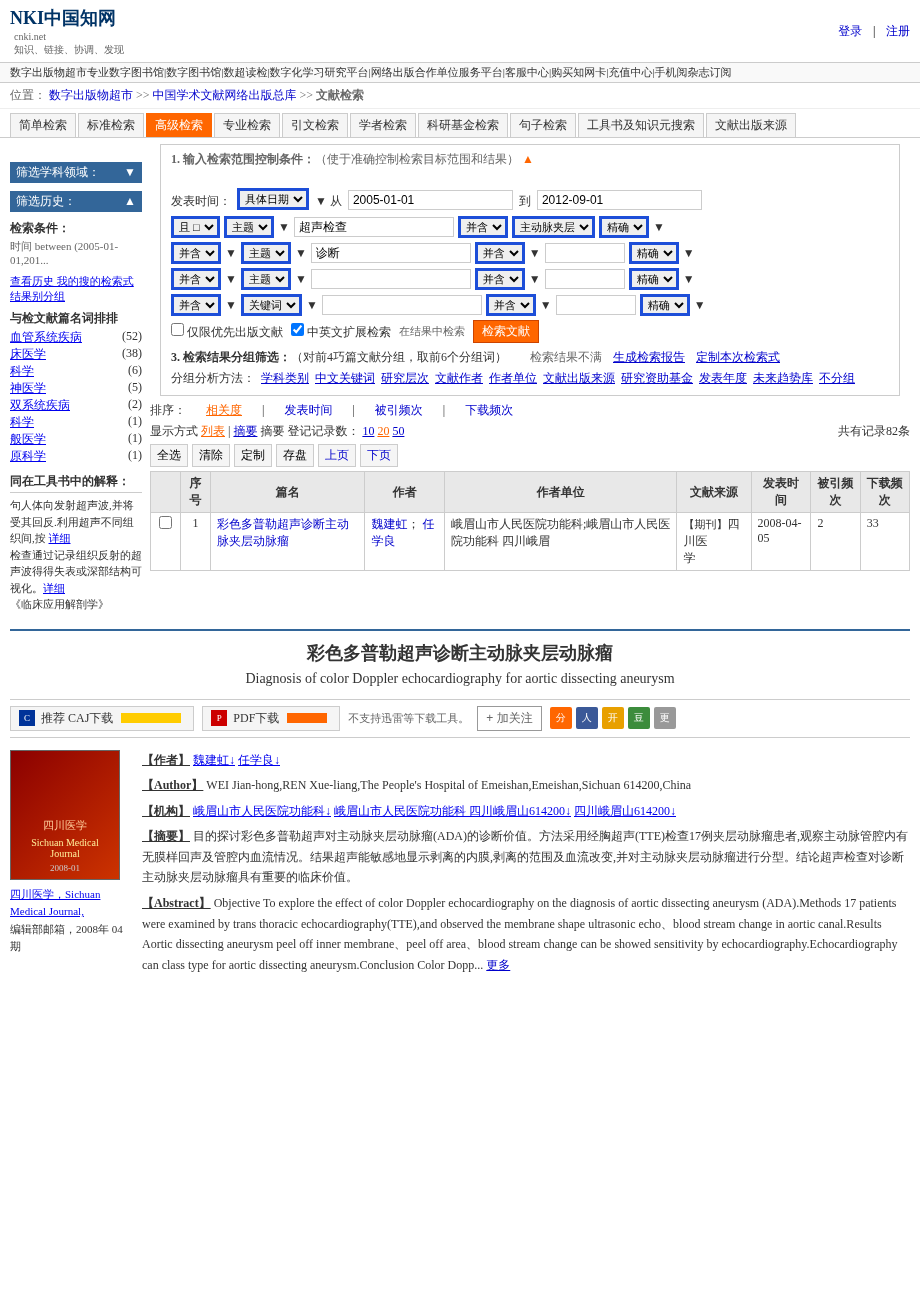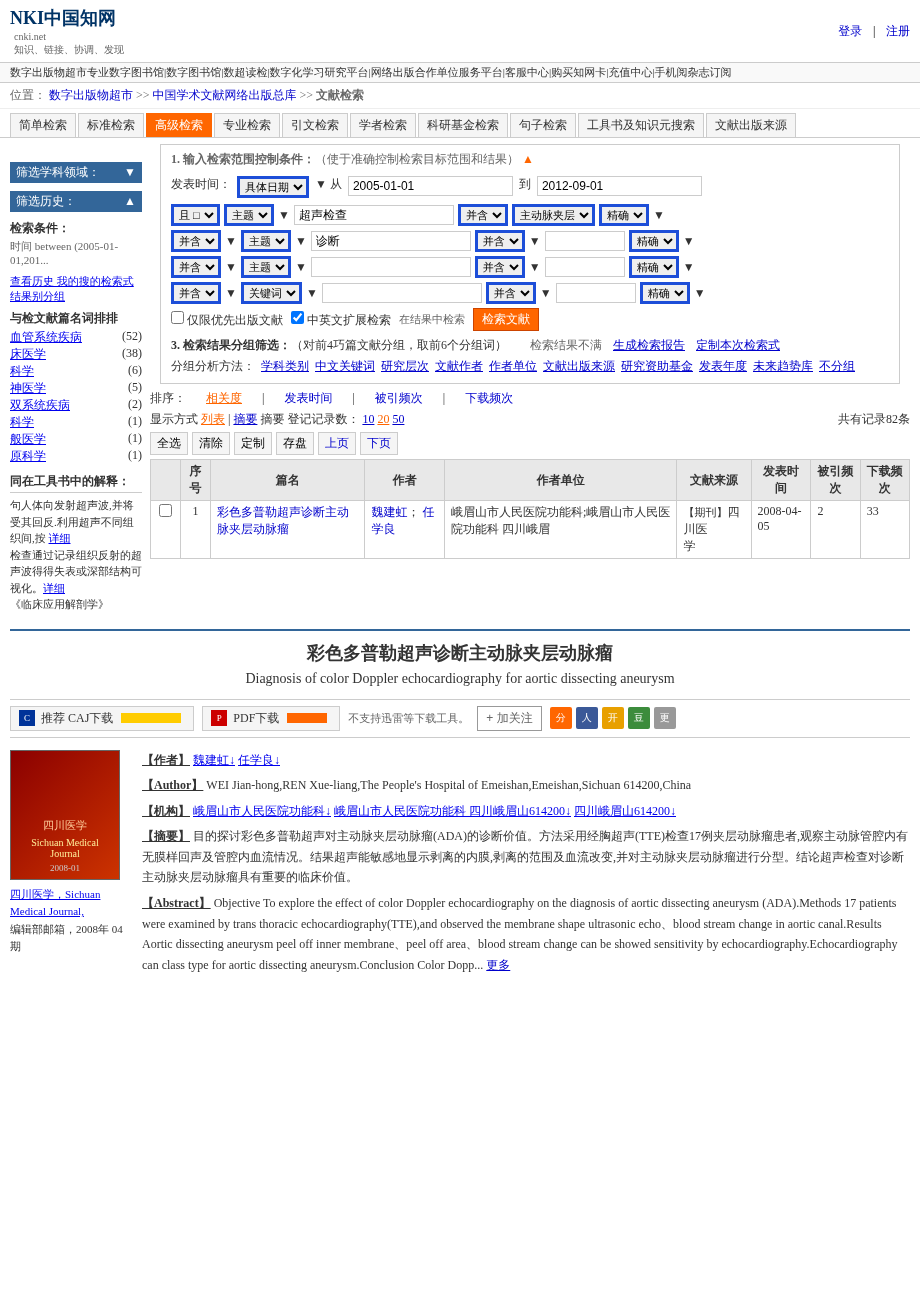--- a/index.html
+++ b/index.html
@@ -17,22 +17,22 @@
     .breadcrumb { padding: 4px 10px; font-size: 12px; color: #666; border-bottom: 1px solid #eee; }
     .breadcrumb a { color: #0000cc; text-decoration: none; }
 
     
     .search-tabs { display: flex; padding: 4px 10px 0; border-bottom: 1px solid #ccc; }
     .search-tab { padding: 3px 8px; font-size: 12px; cursor: pointer; border: 1px solid #ccc; border-bottom: none; margin-right: 2px; background: #f5f5f5; color: #333; }
     .search-tab.active { background: #ff6600; color: #fff; border-color: #ff6600; }
 
     
     .search-area { padding: 6px 10px; border: 1px solid #ccc; margin: 6px 10px; }
-    .search-note { font-size: 12px; color: #666; margin-bottom: 8px; }
-    .date-row { display: flex; align-items: flex-start; gap: 6px; margin-bottom: 6px; font-size: 12px; }
+    .search-note { font-size: 12px; color: #666; margin-bottom: 20px; }
+    .date-row { display: flex; align-items: flex-end; gap: 6px; margin-bottom: 6px; font-size: 12px; }
     .date-input { border: 1px solid #ccc; padding: 2px 4px; font-size: 12px; }
     .search-row { display: flex; align-items: center; gap: 4px; margin-bottom: 4px; }
     select.small { border: 3px solid #1d4ed8; font-size: 11px; padding: 1px; }
     input.text-field { border: 1px solid #ccc; padding: 2px 4px; font-size: 12px; width: 160px; }
     .search-btn { background: #ff6600; color: #fff; border: 1px solid #cc4400; padding: 2px 8px; font-size: 12px; cursor: pointer; }
 
     
     .main-layout { display: flex; margin: 0 10px; }
     .sidebar { width: 140px; min-width: 140px; font-size: 12px; padding-right: 8px; margin-top: 24px; }
     .sidebar-section { margin-bottom: 8px; }

